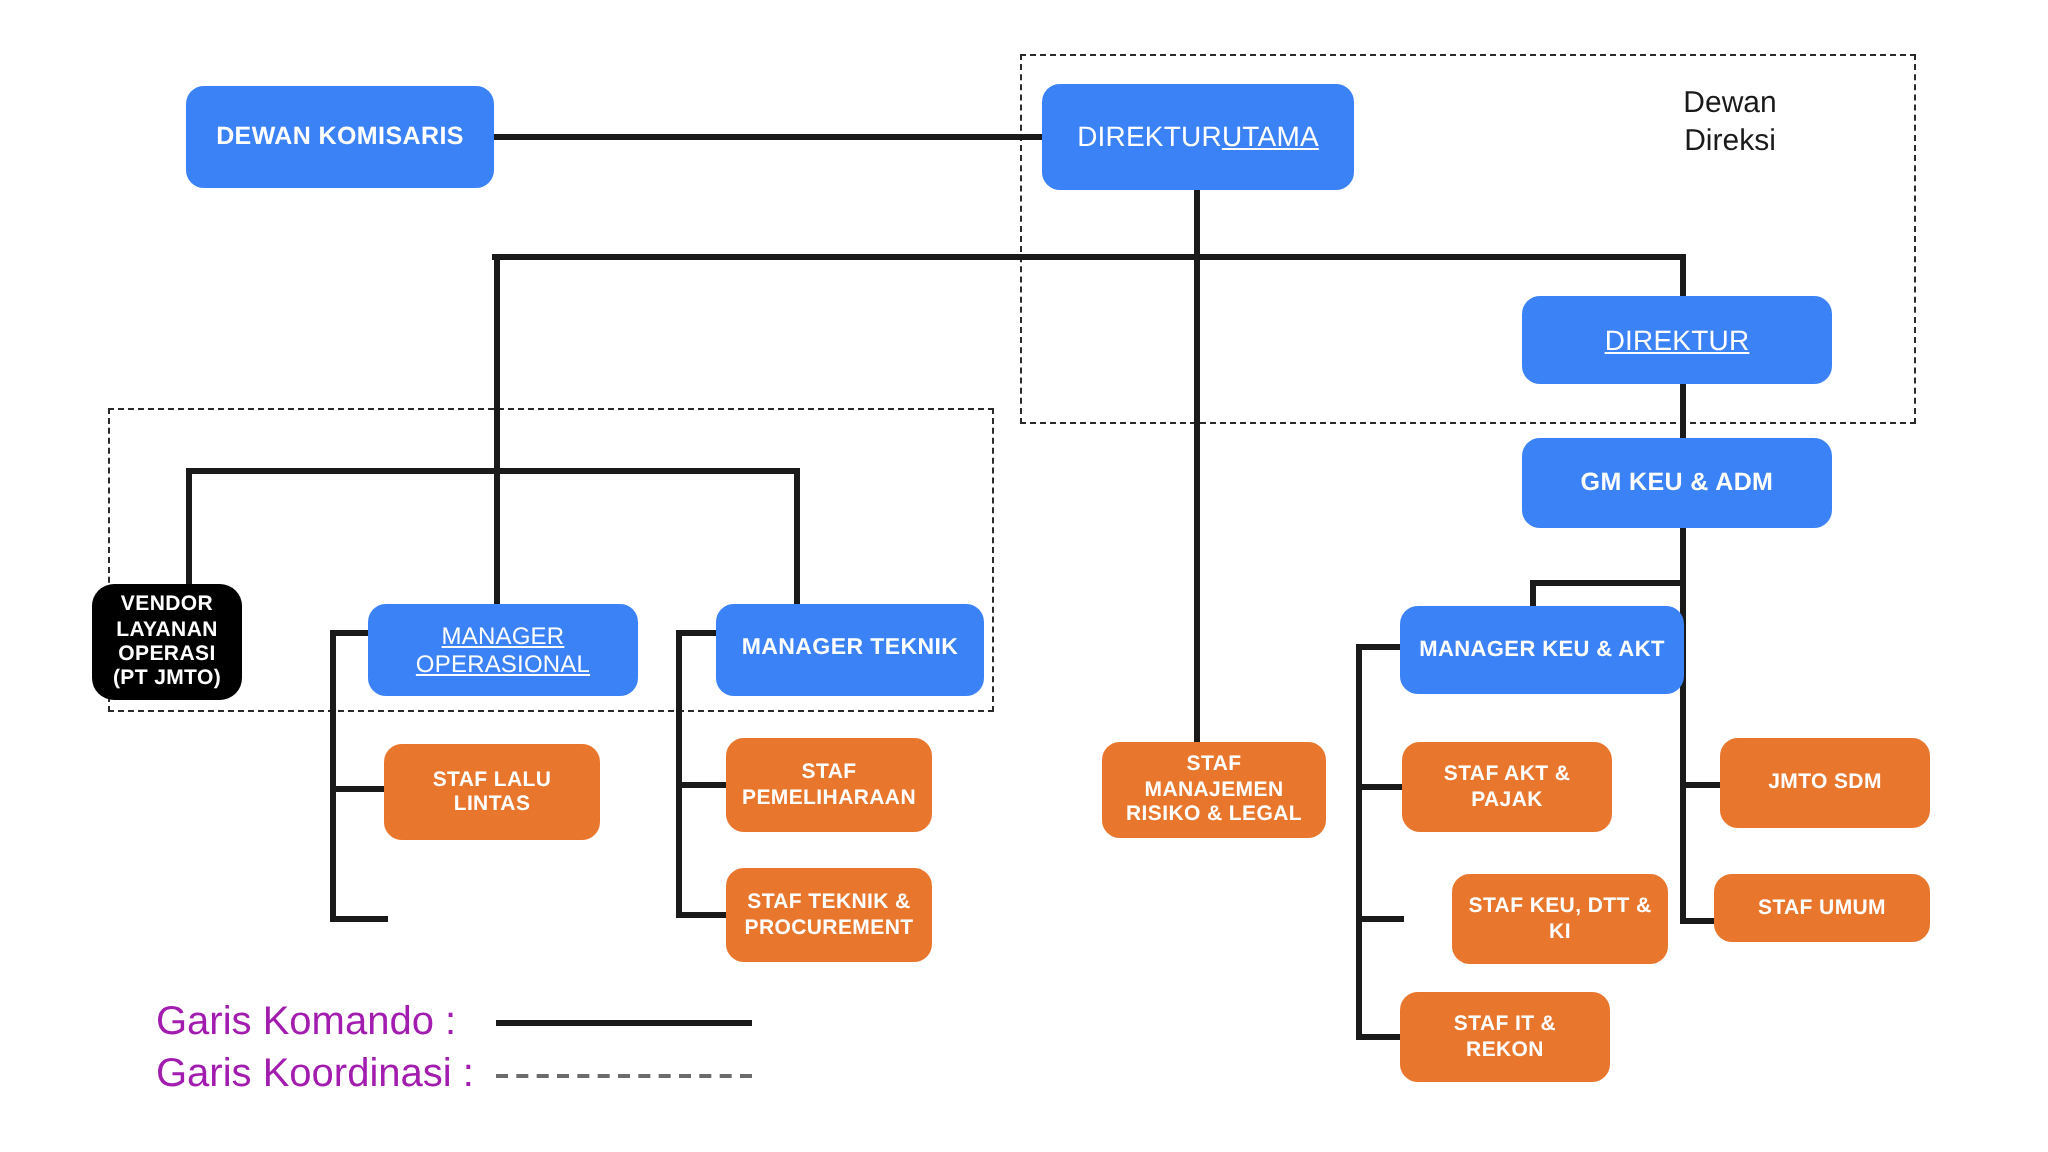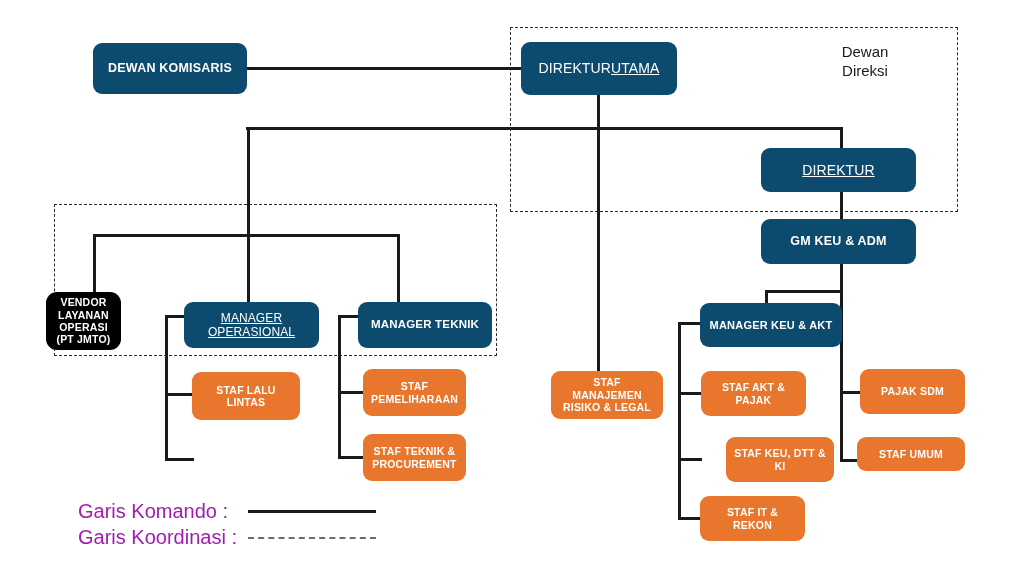--- a/index.html
+++ b/index.html
@@ -47,21 +47,21 @@
     justify-content: center;
     text-align: center;
     border-radius: 9px;
     color: #ffffff;
     font-weight: bold;
     letter-spacing: 0.2px;
     padding: 2px 6px;
     line-height: 1.18;
     white-space: pre-line;
   }
-  .node.blue   { background: #0c4a6e; }
+  .node.blue   { background: #3b82f6; }
   .node.orange { background: #E8762C; }
   .node.black  { background: #000000; border-radius: 11px; }
   .node .u { text-decoration: underline; }
   .node.plain { font-weight: normal; letter-spacing: 0.1px; }
   
   .legend-row {
     position: absolute;
     display: flex;
     align-items: center;
   }
@@ -176,21 +176,21 @@
 
   <div class="node orange" style="left:551px; top:371px; width:112px; height:48px; font-size:10.5px;">STAF MANAJEMEN
 RISIKO &amp; LEGAL</div>
 
   <div class="node orange" style="left:701px; top:371px; width:105px; height:45px; font-size:10.5px;">STAF AKT &amp; PAJAK</div>
 
   <div class="node orange" style="left:698px; top:437px; width:108px; height:45px; font-size:10.5px;margin-left:28px;">STAF KEU, DTT &amp; KI</div>
 
   <div class="node orange" style="left:700px; top:496px; width:105px; height:45px; font-size:10.5px;">STAF IT &amp; REKON</div>
 
-  <div class="node orange" style="left:860px; top:369px; width:105px; height:45px; font-size:10.5px;">PAJAK SDM</div>
+  <div class="node orange" style="left:860px; top:369px; width:105px; height:45px; font-size:10.5px;">JMTO SDM</div>
 
   <div class="node orange" style="left:857px; top:437px; width:108px; height:34px; font-size:10.5px;">STAF  UMUM</div>
 
   <div class="legend-row" style="left:78px; top:500px;">
     <span class="legend-text">Garis Komando :</span>
     <span class="legend-solid"></span>
   </div>
   <div class="legend-row" style="left:78px; top:526px;">
     <span class="legend-text">Garis Koordinasi :</span>
     <span class="legend-dashed"></span>

